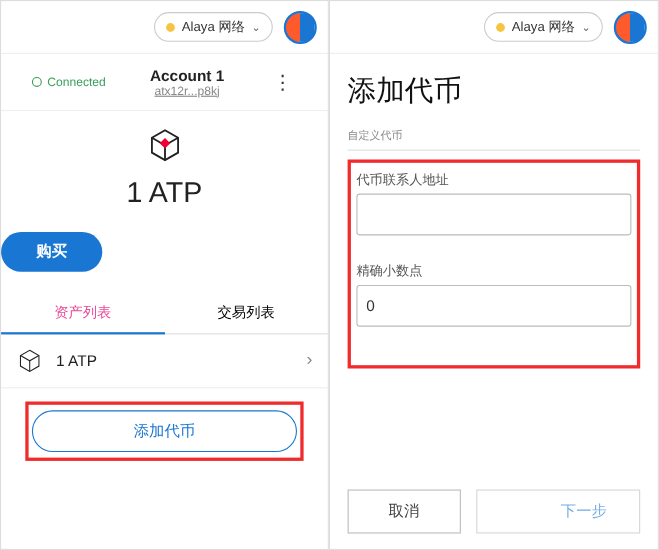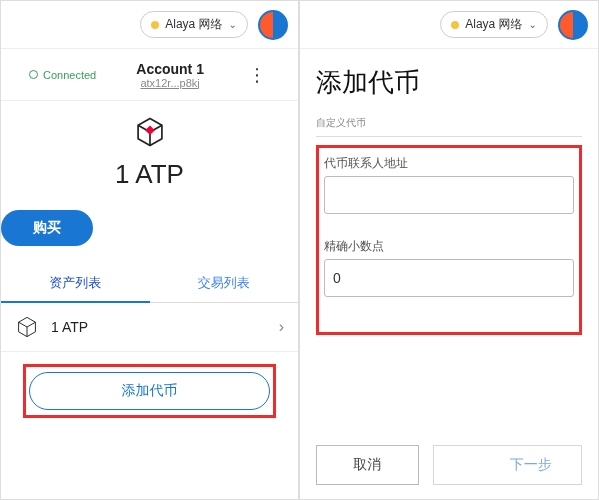--- a/index.html
+++ b/index.html
@@ -31,22 +31,22 @@
 
   
   .btn-row { display: flex; justify-content: flex-start; gap: 12px; padding: 10px 0 18px; }
   .pill-btn { display: inline-flex; align-items: center; justify-content: center; gap: 5px; width: 92px; height: 36px; border-radius: 20px; font-size: 14px; font-weight: 600; cursor: pointer; }
   .pill-primary { background: #1976d2; color: #fff; border: none; }
   .pill-outline { background: #fff; color: #1976d2; border: 1.5px solid #1976d2; }
   .send-icon { width: 14px; height: 14px; }
 
   
   .tabs { display: flex; border-bottom: 1px solid #ddd; }
-  .tab { flex: 1; text-align: center; padding: 10px 0; font-size: 13px; color: #3b82f6; cursor: pointer; position: relative; }
-  .tab.active { color: #1d4ed8; }
+  .tab { flex: 1; text-align: center; padding: 10px 0; font-size: 13px; color: #000000; cursor: pointer; position: relative; }
+  .tab.active { color: #ec4899; }
   .tab.active::after { content: ""; position: absolute; left: 0; right: 0; bottom: -1px; height: 2px; background: #1976d2; }
 
   
   .asset-item { display: flex; align-items: center; padding: 12px 14px; border-bottom: 1px solid #eee; cursor: pointer; }
   .asset-icon { width: 24px; height: 24px; margin-right: 12px; }
   .asset-name { font-size: 14px; color: #222; flex: 1; }
   .chev-right { color: #888; font-size: 16px; }
 
   
   .add-token-wrap { padding: 20px 28px; position: relative; }

